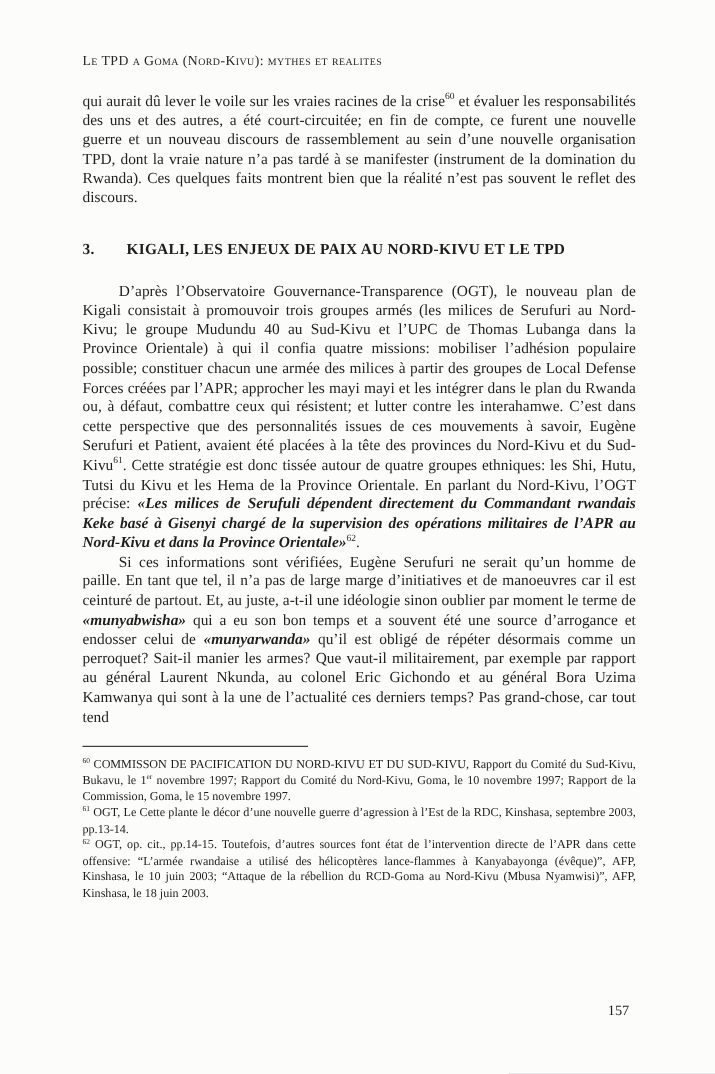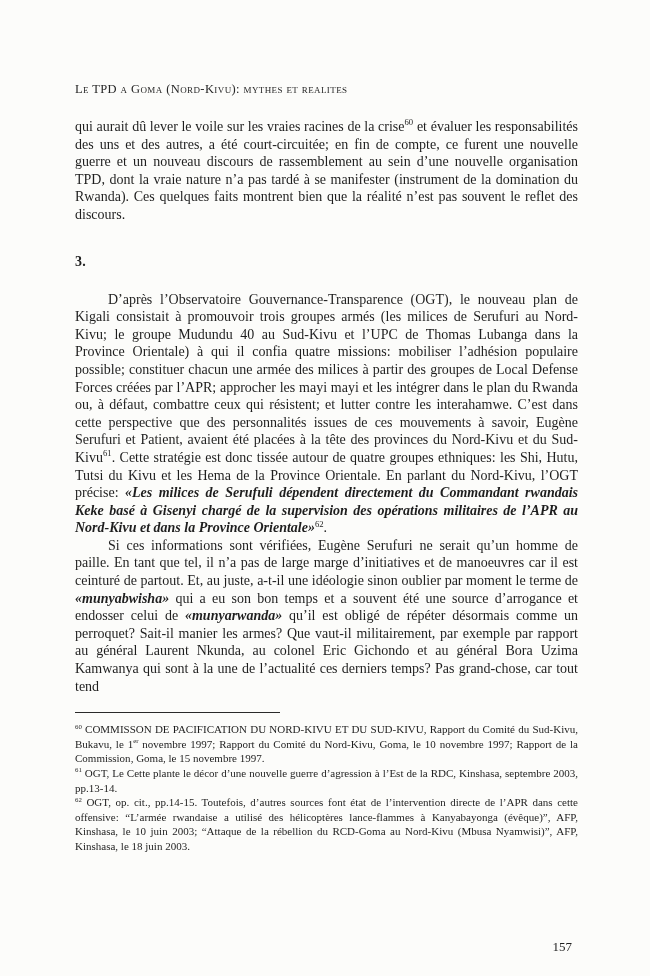--- a/index.html
+++ b/index.html
@@ -2,21 +2,21 @@
 <html><head>
 <meta charset="utf-8">
 <style>
   html, body { margin:0; padding:0; background:#d9d9d9; }
   .page {
     position:relative;
     width:650px; height:976px;
     margin:0 auto;
     background:#fcfcfa;
     box-sizing:border-box;
-    padding:82px 72px 0 75px;
+    padding:48px 72px 0 75px;
     font-family:"Liberation Serif", serif;
     color:#1e1e1e;
     overflow:hidden;
   }
   .running-header {
     font-variant:small-caps;
     font-size:12.5px;
     letter-spacing:0.4px;
     color:#262626;
   }
@@ -47,39 +47,40 @@
   }
   .footnotes { margin-top:9px; }
   .footnote {
     font-size:11px;
     line-height:14.6px;
     text-align:justify;
     margin:0;
   }
   .page-number {
     position:absolute;
-    top:939px;
+    top:911px;
     right:78px;
     font-size:13px;
     color:#1e1e1e;
   }
 </style>
 </head>
 <body>
 
 <div class="page">
 
   <div class="running-header">Le TPD a Goma (Nord-Kivu): mythes et realites</div>
 
   <div class="body-text">
 
     <p class="para first"><span class="run-n">qui aurait dû lever le voile sur les vraies racines de la crise</span><span class="run-sup">60</span><span class="run-n"> et évaluer les responsabilités des uns et des autres, a été court-circuitée; en fin de compte, ce furent une nouvelle guerre et un nouveau discours de rassemblement au sein d’une nouvelle organisation TPD, dont la vraie nature n’a pas tardé à se manifester (instrument de la domination du Rwanda). Ces quelques faits montrent bien que la réalité n’est pas souvent le reflet des discours.</span></p>
 
     <div class="section-heading">
       <span class="sec-num">3.</span>
+      <span class="sec-title">KIGALI, LES ENJEUX DE PAIX AU NORD-KIVU ET LE TPD</span>
     </div>
 
     <p class="para indent"><span class="run-n">D’après l’Observatoire Gouvernance-Transparence (OGT), le nouveau plan de Kigali consistait à promouvoir trois groupes armés (les milices de Serufuri au Nord-Kivu; le groupe Mudundu 40 au Sud-Kivu et l’UPC de Thomas Lubanga dans la Province Orientale) à qui il confia quatre missions: mobiliser l’adhésion populaire possible; constituer chacun une armée des milices à partir des groupes de Local Defense Forces créées par l’APR; approcher les mayi mayi et les intégrer dans le plan du Rwanda ou, à défaut, combattre ceux qui résistent; et lutter contre les </span><span class="run-i">interahamwe</span><span class="run-n">. C’est dans cette perspective que des personnalités issues de ces mouvements à savoir, Eugène Serufuri et Patient, avaient été placées à la tête des provinces du Nord-Kivu et du Sud-Kivu</span><span class="run-sup">61</span><span class="run-n">. Cette stratégie est donc tissée autour de quatre groupes ethniques: les Shi, Hutu, Tutsi du Kivu et les Hema de la Province Orientale. En parlant du Nord-Kivu, l’OGT précise: </span><span class="run-bi">«Les milices de Serufuli dépendent directement du Commandant rwandais Keke basé à Gisenyi chargé de la supervision des opérations militaires de l’APR au Nord-Kivu et dans la Province Orientale»</span><span class="run-sup">62</span><span class="run-n">.</span></p>
 
     <p class="para indent"><span class="run-n">Si ces informations sont vérifiées, Eugène Serufuri ne serait qu’un homme de paille. En tant que tel, il n’a pas de large marge d’initiatives et de manoeuvres car il est ceinturé de partout. Et, au juste, a-t-il une idéologie sinon oublier par moment le terme de </span><span class="run-bi">«munyabwisha»</span><span class="run-n"> qui a eu son bon temps et a souvent été une source d’arrogance et endosser celui de </span><span class="run-bi">«munyarwanda»</span><span class="run-n"> qu’il est obligé de répéter désormais comme un perroquet? Sait-il manier les armes? Que vaut-il militairement, par exemple par rapport au général Laurent Nkunda, au colonel Eric Gichondo et au général Bora Uzima Kamwanya qui sont à la une de l’actualité ces derniers temps? Pas grand-chose, car tout tend</span></p>
 
   </div>
 
   <hr class="footnote-sep">
 

